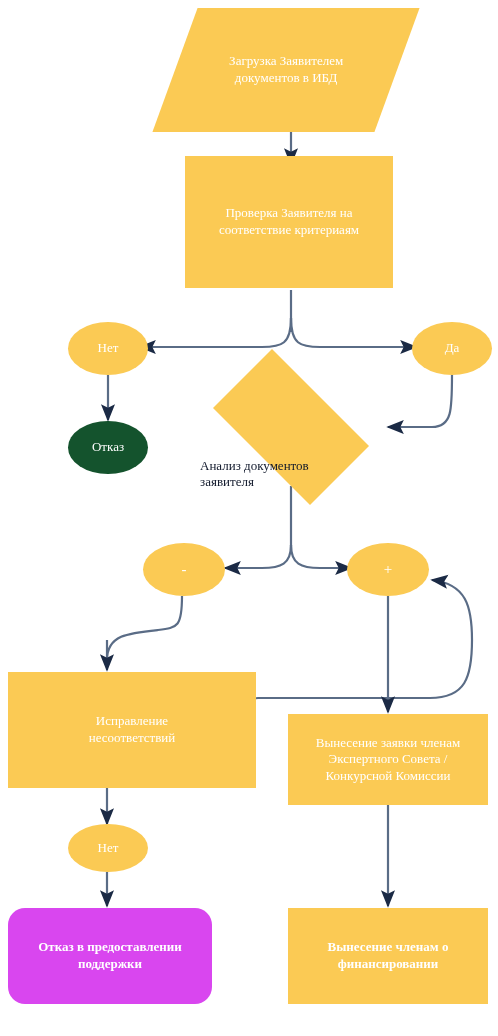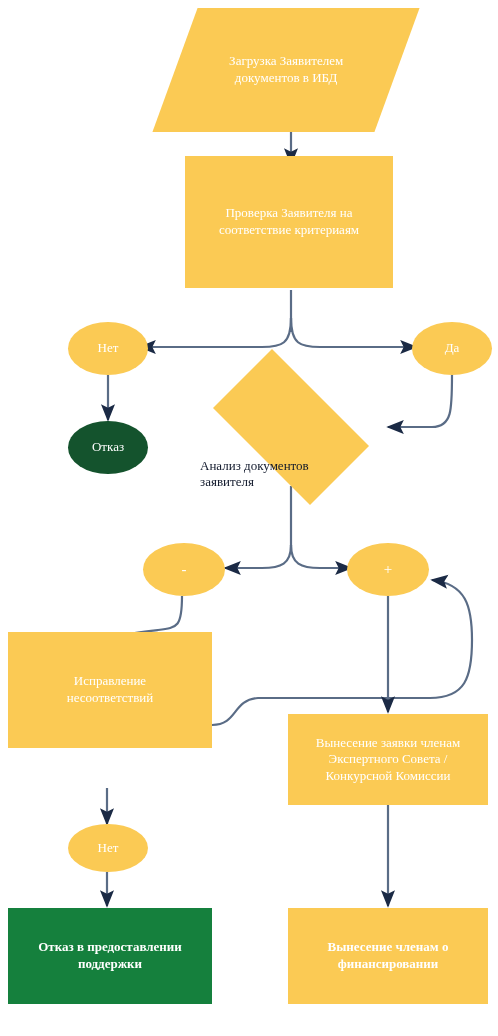--- a/index.html
+++ b/index.html
@@ -49,21 +49,22 @@
     background: #FBCA54;
     transform: skewX(-20deg);
   }
   .shape-parallelogram .node-label {
     transform: skewX(20deg);
   }
   .shape-rect {
     background: #FBCA54;
   }
   .shape-rect-dark {
-    background: #15803d;
+    background: #d946ef;
+    border-radius: 17px;
   }
   .shape-ellipse {
     background: #FBCA54;
     border-radius: 50%;
   }
   .shape-ellipse-dark {
     background: #14532d;
     border-radius: 50%;
   }
   .shape-diamond-wrap {
@@ -182,21 +183,21 @@
   </div>
 
   <div class="node shape-ellipse plusminus" style="left:143px; top:543px; width:82px; height:53px;">
     <span class="node-label">-</span>
   </div>
 
   <div class="node shape-ellipse plusminus" style="left:347px; top:543px; width:82px; height:53px;">
     <span class="node-label">+</span>
   </div>
 
-  <div class="node shape-rect fs-13" style="left:8px; top:632px; width:204px; height:116px;">
+  <div class="node shape-rect fs-13" style="left:8px; top:672px; width:248px; height:116px;">
     <span class="node-label">Исправление
 несоответствий</span>
   </div>
 
   <div class="node shape-rect fs-13" style="left:288px; top:714px; width:200px; height:91px;">
     <span class="node-label">Вынесение заявки членам
 Экспертного Совета /
 Конкурсной Комиссии</span>
   </div>
 

